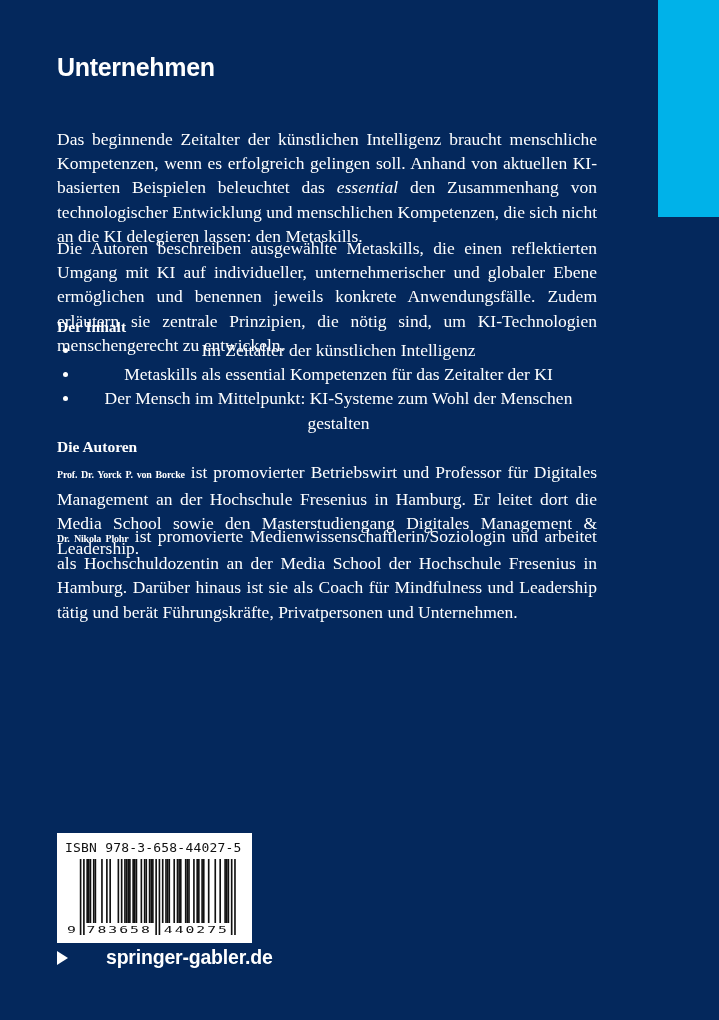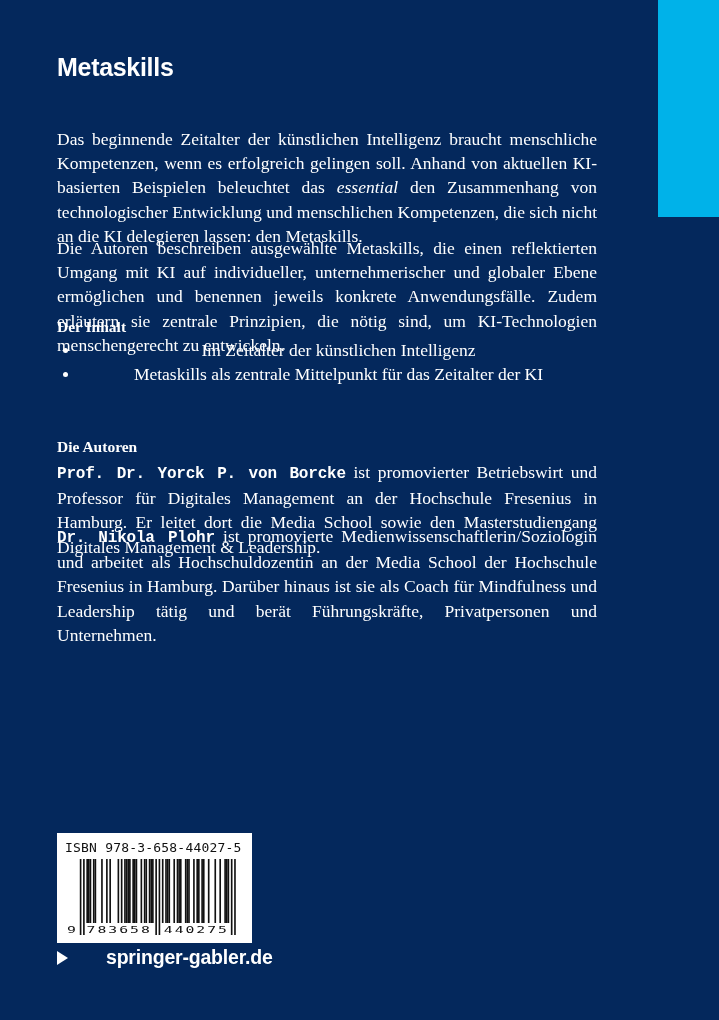--- a/index.html
+++ b/index.html
@@ -47,22 +47,22 @@
   .bullet-list li::before {
     content: "";
     position: absolute; left: 6px; top: 10px;
     width: 5px; height: 5px; border-radius: 50%;
     background: #ffffff;
   }
   .autoren-heading { top: 437px; }
   .a1 { top: 460px; }
   .a2 { top: 524px; }
   .author-name {
-    font-family: Liberation Mono, monospace;
-    font-weight: bold; font-size: 16px;
+    font-family: Liberation Serif, serif;
+    font-weight: bold; font-size: 10px;
     letter-spacing: -0.2px;
   }
   .em { font-style: italic; }
 
   .barcode-panel {
     position: absolute; left: 57px; top: 833px;
     width: 195px; height: 110px;
     background: #ffffff;
     box-sizing: border-box;
     padding: 7px 16px 0 8px;
@@ -98,31 +98,32 @@
     letter-spacing: -0.2px;
     margin-left: 30px;
   }
 </style>
 </head>
 <body>
 
 <div class="accent-stripe"></div>
 
 <div class="content">
-  <div class="page-title">Metaskills</div>
+  <div class="page-title">Unternehmen</div>
 
   <p class="body-text p1"><span>Das beginnende Zeitalter der künstlichen Intelligenz braucht menschliche Kompetenzen, wenn es erfolgreich gelingen soll. Anhand von aktuellen KI-basierten Beispielen beleuchtet das </span><span class="em">essential</span><span> den Zusammenhang von technologischer Entwicklung und menschlichen Kompetenzen, die sich nicht an die KI delegieren lassen: den Metaskills.</span></p>
 
   <p class="body-text p2">Die Autoren beschreiben ausgewählte Metaskills, die einen reflektierten Umgang mit KI auf individueller, unternehmerischer und globaler Ebene ermöglichen und benennen jeweils konkrete Anwendungsfälle. Zudem erläutern sie zentrale Prinzipien, die nötig sind, um KI-Technologien menschengerecht zu entwickeln.</p>
 
   <div class="section-heading inhalt-heading">Der Inhalt</div>
 
   <ul class="bullet-list">
     <li>Im Zeitalter der künstlichen Intelligenz</li>
-    <li>Metaskills als zentrale Mittelpunkt für das Zeitalter der KI</li>
+    <li>Metaskills als essential Kompetenzen für das Zeitalter der KI</li>
+    <li>Der Mensch im Mittelpunkt: KI-Systeme zum Wohl der Menschen gestalten</li>
   </ul>
 
   <div class="section-heading autoren-heading">Die Autoren</div>
 
   <p class="body-text a1"><span class="author-name">Prof. Dr. Yorck P. von Borcke</span><span> ist promovierter Betriebswirt und Professor für Digitales Management an der Hochschule Fresenius in Hamburg. Er leitet dort die Media School sowie den Masterstudiengang Digitales Management &amp; Leadership.</span></p>
 
   <p class="body-text a2"><span class="author-name">Dr. Nikola Plohr</span><span> ist promovierte Medienwissenschaftlerin/Soziologin und arbeitet als Hochschuldozentin an der Media School der Hochschule Fresenius in Hamburg. Darüber hinaus ist sie als Coach für Mindfulness und Leadership tätig und berät Führungskräfte, Privatpersonen und Unternehmen.</span></p>
 </div>
 
 <div class="barcode-panel">

